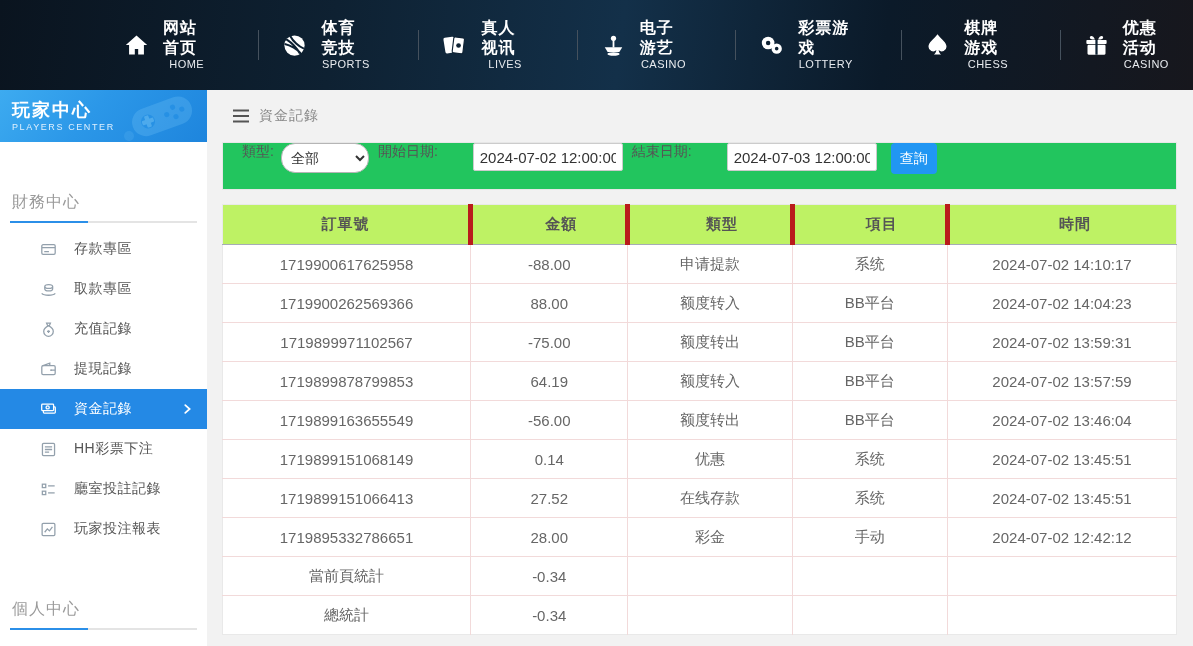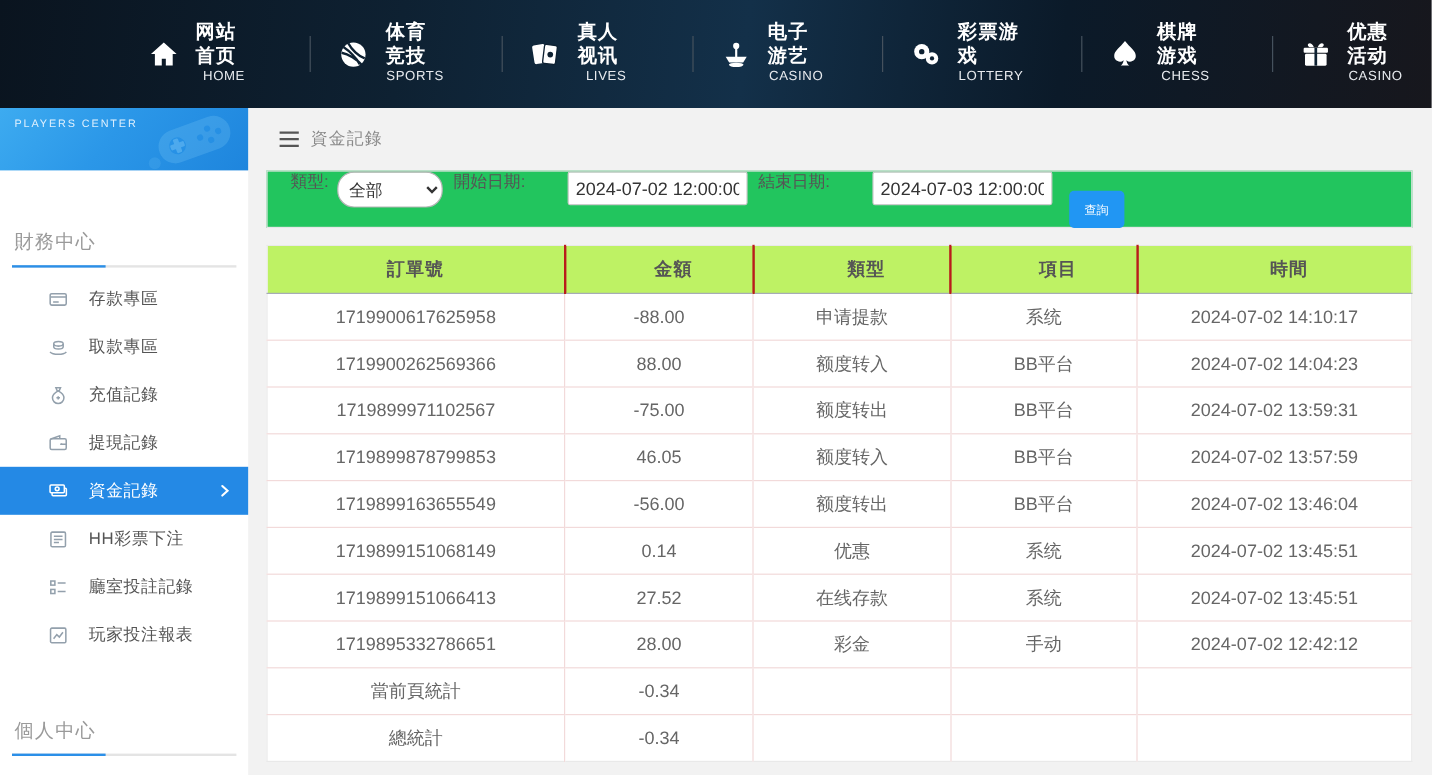--- a/index.html
+++ b/index.html
@@ -54,28 +54,28 @@
 
   .filter-panel { background:#22c55e; border:1px solid #e7e7e7; height:48px; display:flex;
     align-items:flex-start; padding-left:10px; }
   .f-label { color:#555; font-size:14px; margin:0 7px 0 9px; }
   .f-select { width:88px; height:30px; border:1px solid #b5b5b5; border-radius:14px;
     font-size:14px; color:#333; padding-left:5px; background:#fff;
     font-family:"Liberation Sans","DejaVu Sans",sans-serif; }
   .f-input { width:150px; height:28px; border:1px solid #ccc; border-radius:2px; font-size:15px;
     color:#333; padding:0 6px; font-family:"Liberation Sans","DejaVu Sans",sans-serif;margin-left:28px; }
   .f-btn { width:46px; height:31px; margin-left:14px; background:#2196f3; border:none;
-    border-radius:4px; color:#fff; font-size:10px; cursor:pointer;
-    font-family:"Liberation Sans","DejaVu Sans",sans-serif;margin-top:16px; }
+    border-radius:4px; color:#fff; font-size:14px; cursor:pointer;
+    font-family:"Liberation Sans","DejaVu Sans",sans-serif; }
 
   table.records { width:100%; margin-top:14px; border-collapse:collapse; background:#fff;
     border:1px solid #e9e9e9; table-layout:fixed; }
   .records th { height:40px; background:#bef264; color:#555; font-size:15px; font-weight:bold;
     border-bottom:1px solid #a6acb6; letter-spacing:1px; }
-  .records th + th { border-left:2px solid #b91c1c;padding-left:24px; }
+  .records th + th { border-left:5px solid #b91c1c;padding-left:24px; }
   .records td { height:39px; text-align:center; color:#666; font-size:15px;
     border-top:1px solid #f2dada; }
   .records td + td { border-left:1px solid #f2dada;margin-top:37px; }
 </style>
 </head>
 <body>
 
 <div class="topnav">
   <div class="nav-items">
 
@@ -172,20 +172,21 @@
         <span class="nav-text">
           <span class="nav-zh">优惠活动</span>
           <span class="nav-en">CASINO</span>
         </span>
       </a>
     </div>
 </div>
 
 <div class="sidebar">
   <div class="side-head">
+    <div class="side-title">玩家中心</div>
     <div class="side-sub">PLAYERS CENTER</div>
     <span class="side-watermark">
       <svg width="86" height="50" viewBox="0 0 86 50">
         <g transform="rotate(-20 46 24)">
           <rect x="14" y="10" width="62" height="28" rx="14" fill="#7ecbf8" opacity=".55"></rect>
           <circle cx="30" cy="24" r="7" fill="#2a95e8"></circle>
           <rect x="27.8" y="18" width="4.4" height="12" rx="1" fill="#7ecbf8"></rect>
           <rect x="24" y="21.8" width="12" height="4.4" rx="1" fill="#7ecbf8"></rect>
           <circle cx="58" cy="19" r="2.6" fill="#2a95e8"></circle>
           <circle cx="66" cy="24" r="2.6" fill="#2a95e8"></circle>
@@ -390,21 +391,21 @@
         <tr>
           <td>1719899971102567</td>
           <td>-75.00</td>
           <td>额度转出</td>
           <td>BB平台</td>
           <td>2024-07-02 13:59:31</td>
         </tr>
 
         <tr>
           <td>1719899878799853</td>
-          <td>46.05</td>
+          <td>64.19</td>
           <td>额度转入</td>
           <td>BB平台</td>
           <td>2024-07-02 13:57:59</td>
         </tr>
 
         <tr>
           <td>1719899163655549</td>
           <td>-56.00</td>
           <td>额度转出</td>
           <td>BB平台</td>

